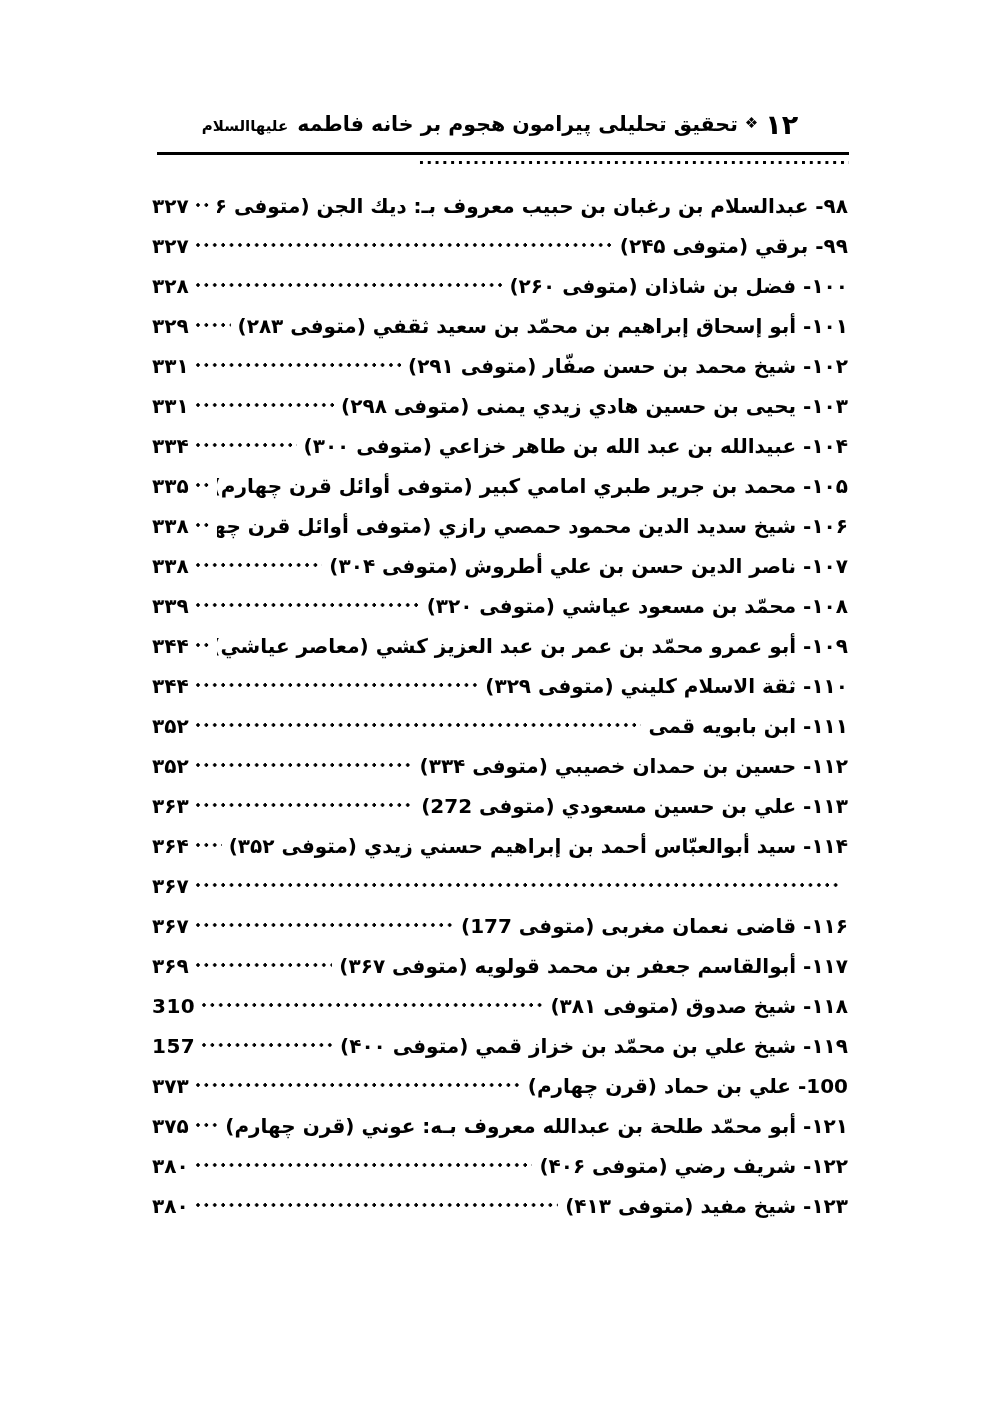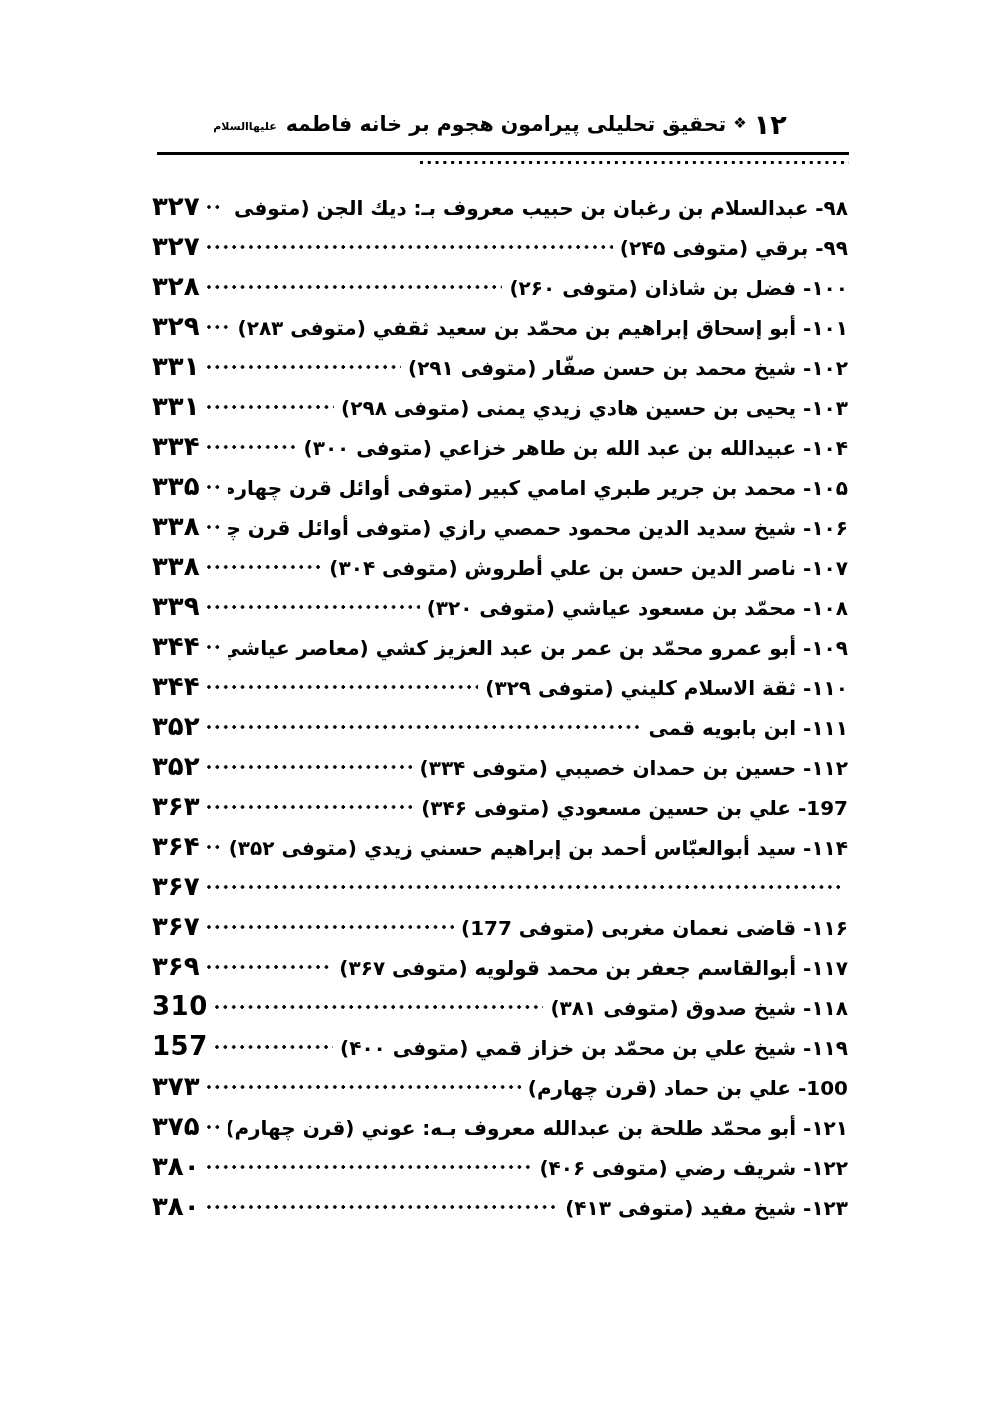--- a/index.html
+++ b/index.html
@@ -48,21 +48,21 @@
     line-height: 1;
     position: relative;
     top: -1px;
   }
   .head-title {
     font-size: 20.5px;
     font-weight: 700;
     text-align: center;
   }
   .head-honorific {
-    font-size: 11px;
+    font-size: 15px;
     font-weight: 700;
     position: relative;
     top: -4px;
     margin-right: 2px;
     margin-top: 12px;
   }
 
   
   .rule-solid {
     position: absolute;
@@ -129,21 +129,21 @@
     right: 0;
     bottom: 6px;
     height: 4px;
     background-image: radial-gradient(circle at 2px 2px, #000 1.55px, rgba(0,0,0,0) 1.8px);
     background-size: 8.4px 4px;
     background-repeat: repeat-x;
   }
 
   .entry-page {
     flex: 0 0 auto;
-    font-size: 26px;
+    font-size: 20px;
     font-weight: 700;
     letter-spacing: 0.5px;
   }
 </style>
 </head>
 <body>
 
 <div class="page">
 
   <div class="running-head">
@@ -242,21 +242,21 @@
       <span class="entry-page">۳۵۲</span>
     </div>
 
     <div class="toc-entry">
       <span class="entry-title">۱۱۲- حسین بن حمدان خصیبي (متوفی ۳۳۴)</span>
       <span class="entry-leader"></span>
       <span class="entry-page">۳۵۲</span>
     </div>
 
     <div class="toc-entry">
-      <span class="entry-title">197- علي بن حسین مسعودي (متوفی ۳۴۶)</span>
+      <span class="entry-title">۱۱۳- علي بن حسین مسعودي (متوفی 272)</span>
       <span class="entry-leader"></span>
       <span class="entry-page">۳۶۳</span>
     </div>
 
     <div class="toc-entry">
       <span class="entry-title">۱۱۴- سید أبوالعبّاس أحمد بن إبراهیم حسني زیدي (متوفی ۳۵۲)</span>
       <span class="entry-leader"></span>
       <span class="entry-page">۳۶۴</span>
     </div>
 

